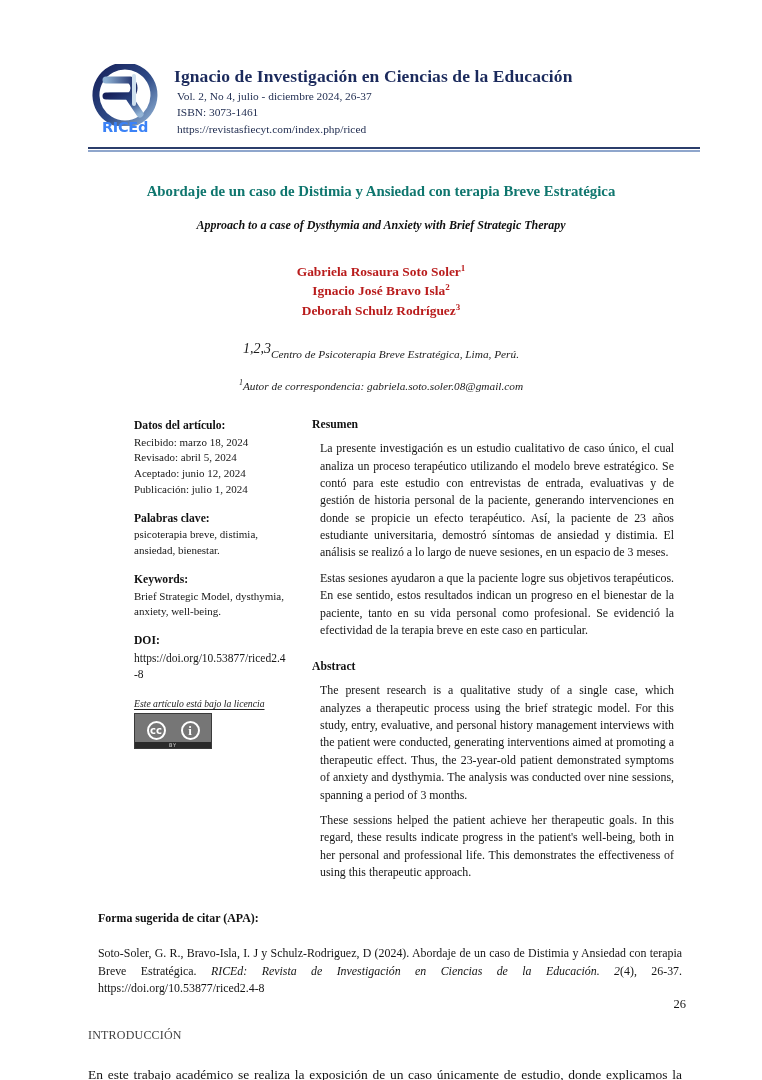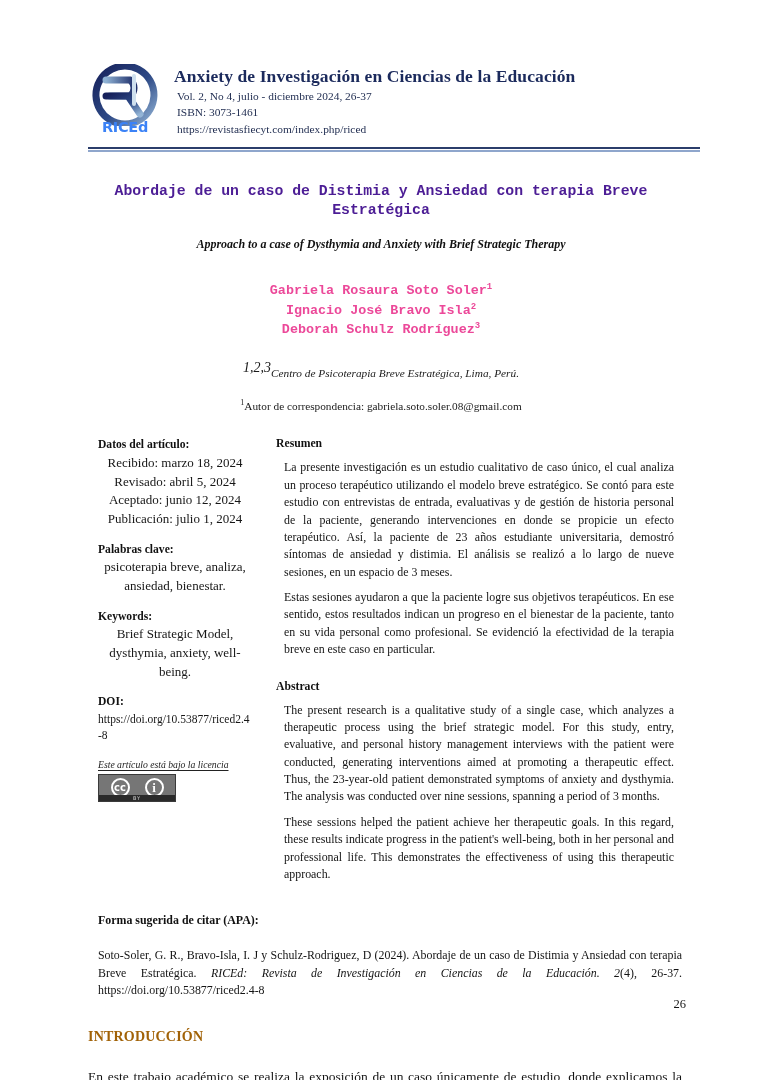--- a/index.html
+++ b/index.html
@@ -68,104 +68,104 @@
   }
   .rule-light {
     height: 2.2px;
     background: #8fa6cc;
     margin: 0.5px 62px 0 88px;
   }
 
   
   .title-block { padding: 30px 78px 0 78px; text-align: center; }
   .title-es {
-    font-family: Liberation Mono, monospace;
+    font-family: Liberation Serif, serif;
     font-weight: bold;
     font-size: 14.8px;
     line-height: 1.3;
-    color: #4c1d95;
+    color: #0f766e;
   }
   .title-en {
     font-family: "Liberation Serif", serif;
     font-weight: bold;
     font-style: italic;
     font-size: 12px;
     line-height: 1.3;
     margin-top: 17px;
     color: #111;
   }
 
   
   .authors { text-align: center; margin-top: 28px; }
   .author {
-    font-family: Liberation Mono, monospace;
+    font-family: Liberation Serif, serif;
     font-weight: bold;
     font-size: 13.4px;
     line-height: 1.36;
-    color: #ec4899;
+    color: #b91c1c;
   }
   .author sup { font-size: 9px; font-weight: bold; }
   .affiliation {
     text-align: center;
     font-style: italic;
     font-size: 11.3px;
     margin-top: 20px;
     color: #1a1a1a;
   }
   .affiliation sup { font-size: 14px; font-style: italic; }
   .correspondence {
     text-align: center;
+    font-style: italic;
     font-size: 11.3px;
     margin-top: 19px;
     color: #1a1a1a;
   }
   .correspondence sup { font-size: 8px; }
 
   
   .cols {
     display: flex;
     margin-top: 26px;
     padding: 0 80px 0 98px;
     gap: 24px;
     align-items: flex-start;
   }
-  .col-left { width: 154px; flex: 0 0 154px; }
+  .col-left { width: 154px; flex: 0 0 154px; margin-left: 36px; }
   .col-right { flex: 1; }
 
   .meta-head {
     font-weight: bold;
     font-size: 11.6px;
     line-height: 1.42;
     color: #111;
   }
   .meta-line {
-    font-size: 13px;
+    font-size: 11px;
     line-height: 1.44;
     color: #161616;
-    text-align: center;
   }
   .meta-gap { height: 13px; }
 
   .doi-link {
     font-size: 11.5px;
     line-height: 1.4;
     color: #161616;
     word-break: break-all;
   }
   .license-note {
     font-style: italic;
     font-size: 9.7px;
     margin-top: 16px;
     color: #222;
     text-decoration: underline;
     text-underline-offset: 2px;
   }
   .cc-badge {
     margin-top: 4px;
-    width: 78px; height: 28px;
+    width: 78px; height: 36px;
     background: #767676;
     border: 1px solid #3a3a3a;
     display: flex;
     align-items: center;
     justify-content: space-around;
     position: relative;
     padding: 0 4px;
   }
   .cc-circ {
     width: 19px; height: 19px;
@@ -218,23 +218,23 @@
     line-height: 1.46;
     text-align: justify;
     margin-top: 19px;
     color: #141414;
   }
   .cite-body i { font-style: italic; }
 
   
   .intro { padding: 0 80px 0 88px; margin-top: 30px; }
   .intro-head {
-    font-weight: bold;
-    font-size: 14px;
-    color: #a16207;
+    font-weight: normal;
+    font-size: 12px;
+    color: #404040;
     letter-spacing: 0.2px;
   }
   .intro-p {
     font-size: 13.5px;
     line-height: 1.52;
     text-align: justify;
     margin-top: 22px;
     color: #141414;
   }
 
@@ -267,21 +267,21 @@
           </linearGradient>
         </defs>
         <path d="M37 2 A29 29 0 1 1 36.9 2 Z" fill="none" stroke="url(#g1)" stroke-width="7"></path>
         <path d="M18 16 L42 16 A10 10 0 0 1 42 32 L22 32" fill="none" stroke="url(#g2)" stroke-width="7" stroke-linecap="round"></path>
         <path d="M18 32 L40 32 L52 50" fill="none" stroke="url(#g1)" stroke-width="7" stroke-linecap="round"></path>
         <path d="M46 12 L46 40" fill="none" stroke="#cfe0ee" stroke-width="4" stroke-linecap="round"></path>
       </svg>
       <div class="logo-word">RICEd</div>
     </div>
     <div class="masthead-text">
-      <div class="journal-title">Anxiety de Investigación en Ciencias de la Educación</div>
+      <div class="journal-title">Ignacio de Investigación en Ciencias de la Educación</div>
       <div class="masthead-line">Vol. 2, No 4, julio - diciembre 2024, 26-37</div>
       <div class="masthead-line">ISBN: 3073-1461</div>
       <div class="masthead-line">https://revistasfiecyt.com/index.php/riced</div>
     </div>
   </div>
   <div class="rule-dark"></div>
   <div class="rule-light"></div>
 
   <div class="title-block">
     <div class="title-es">Abordaje de un caso de Distimia y Ansiedad con terapia Breve Estratégica</div>
@@ -301,21 +301,21 @@
 
     <div class="col-left">
       <div class="meta-head">Datos del artículo:</div>
       <div class="meta-line">Recibido: marzo 18, 2024</div>
       <div class="meta-line">Revisado: abril 5, 2024</div>
       <div class="meta-line">Aceptado: junio 12, 2024</div>
       <div class="meta-line">Publicación: julio 1, 2024</div>
 
       <div class="meta-gap"></div>
       <div class="meta-head">Palabras clave:</div>
-      <div class="meta-line">psicoterapia breve, analiza, ansiedad, bienestar.</div>
+      <div class="meta-line">psicoterapia breve, distimia, ansiedad, bienestar.</div>
 
       <div class="meta-gap"></div>
       <div class="meta-head">Keywords:</div>
       <div class="meta-line">Brief Strategic Model, dysthymia, anxiety, well-being.</div>
 
       <div class="meta-gap"></div>
       <div class="meta-head">DOI:</div>
       <div class="doi-link">https://doi.org/10.53877/riced2.4-8</div>
 
       <div class="license-note">Este artículo está bajo la licencia</div>

